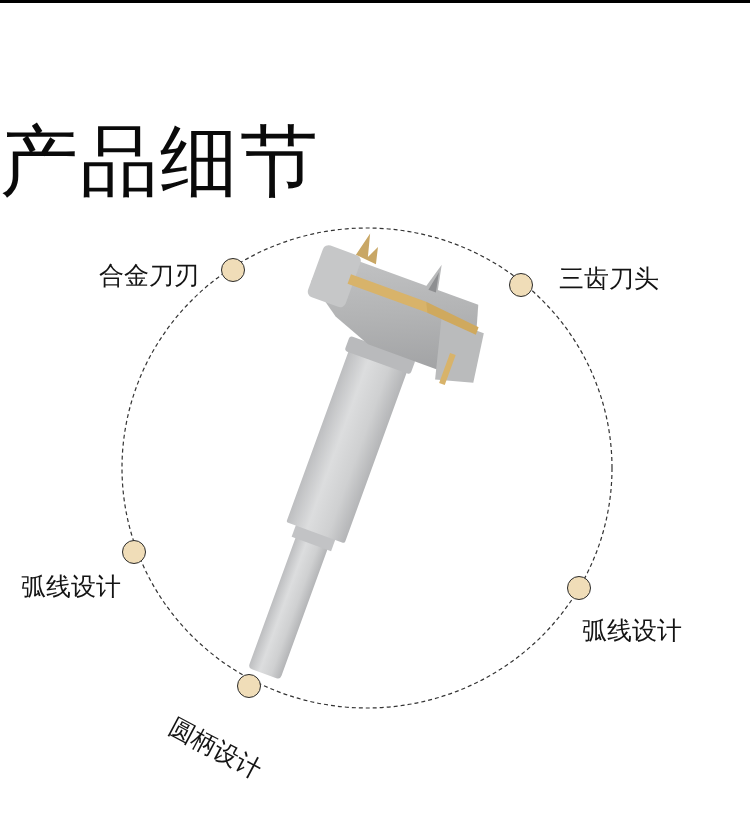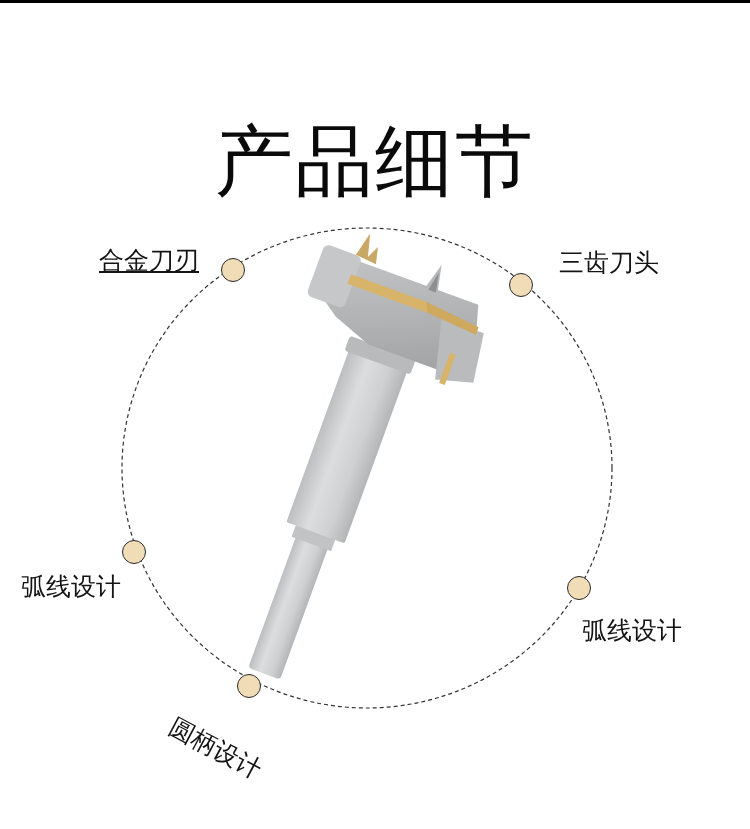--- a/index.html
+++ b/index.html
@@ -1,19 +1,19 @@
 <!DOCTYPE html>
 <html><head>
 <meta charset="utf-8">
 <style>
   html, body { margin:0; padding:0; background:#fff; }
   body { width:750px; height:829px; position:relative; overflow:hidden;
          font-family:"DejaVu Sans","Liberation Sans",sans-serif; color:#111; }
   .topbar { position:absolute; left:0; top:0; width:750px; height:3px; background:#000; }
-  .title { position:absolute; left:0; top:64px; width:750px; text-align:center;
+  .title { position:absolute; left:0; top:64px; width:750px; text-align:left;
            font-size:78px; line-height:90px; letter-spacing:2px; font-weight:normal; color:#0a0a0a; }
   svg.stage { position:absolute; left:0; top:0; }
   .label { position:absolute; font-size:25px; line-height:30px; white-space:nowrap; color:#141414; }
   .dot { position:absolute; width:24px; height:24px; border-radius:50%;
          background:#F0DDB8; border:1.6px solid #2a2a2a; box-sizing:border-box; }
 </style>
 </head>
 <body>
 
 <div class="topbar"></div>
@@ -62,17 +62,17 @@
     <path d="M18 -92 L22 -112 L26 -92 Z" fill="#8E8F91"></path>
   </g>
 </svg>
 
 <div class="dot" style="left:221px;top:258px;"></div>
 <div class="dot" style="left:509px;top:273px;"></div>
 <div class="dot" style="left:122px;top:540px;"></div>
 <div class="dot" style="left:567px;top:576px;"></div>
 <div class="dot" style="left:237px;top:674px;"></div>
 
-<div class="label" style="left:99px;top:246px;text-decoration:underline;">合金刀刃</div>
-<div class="label" style="left:559px;top:248px;">三齿刀头</div>
+<div class="label" style="left:99px;top:261px;">合金刀刃</div>
+<div class="label" style="left:559px;top:264px;">三齿刀头</div>
 <div class="label" style="left:21px;top:556px;margin-top:16px;">弧线设计</div>
 <div class="label" style="left:582px;top:616px;">弧线设计</div>
 <div class="label" style="left:178px;top:712px;transform:rotate(28deg);transform-origin:left top;">圆柄设计</div>
 
 </body></html>

